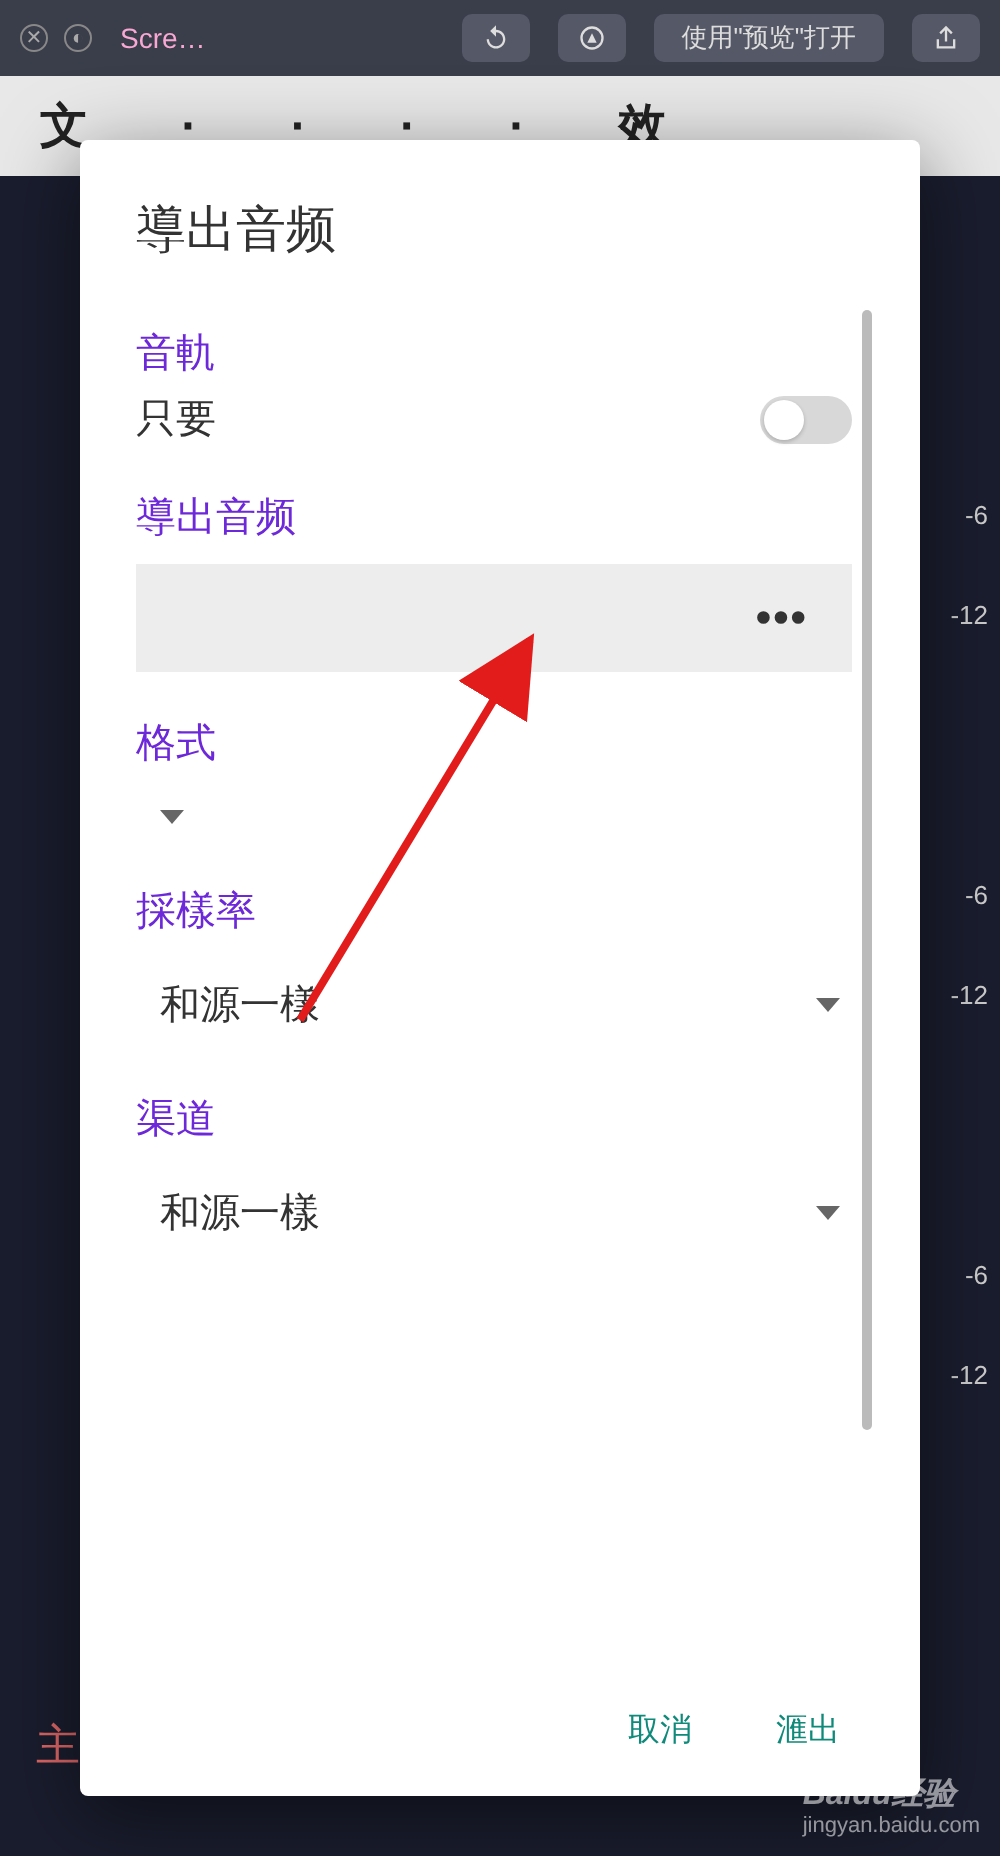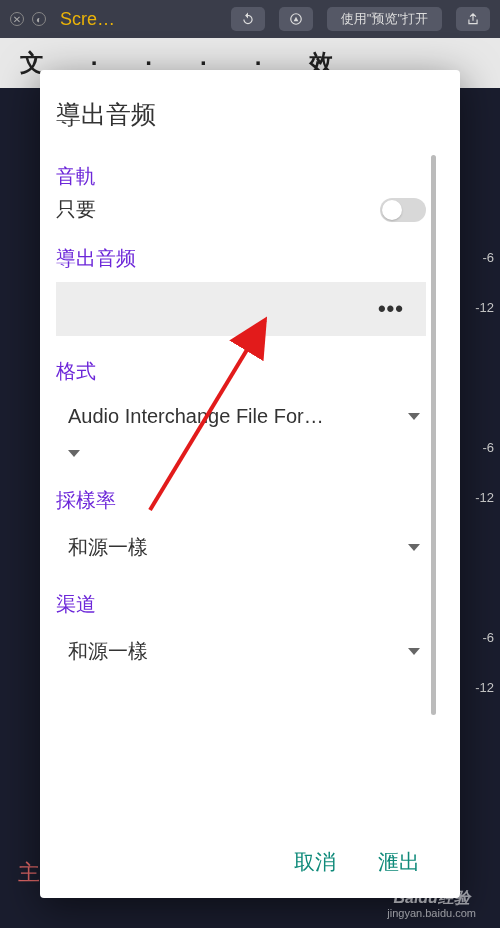--- a/index.html
+++ b/index.html
@@ -1,58 +1,58 @@
 <!DOCTYPE html>
 <html><head>
   <meta charset="utf-8">
   <style>
     * { margin: 0; padding: 0; box-sizing: border-box; font-family: -apple-system, "Helvetica Neue", Arial, sans-serif; }
     body { width: 500px; height: 928px; background: #1a1d2e; position: relative; overflow: hidden; }
 
     
     .toolbar { height: 38px; background: #3a3d4a; display: flex; align-items: center; padding: 0 10px; gap: 8px; }
     .tb-dot { width: 14px; height: 14px; border-radius: 50%; border: 1px solid #888; display: flex; align-items: center; justify-content: center; color: #aaa; font-size: 10px; }
-    .tb-title { color: #eab308; font-size: 18px; margin-left: 6px; flex: 0 0 auto; white-space: nowrap; overflow: hidden; }
+    .tb-title { color: #f9a8d4; font-size: 14px; margin-left: 6px; flex: 0 0 auto; white-space: nowrap; overflow: hidden; }
     .tb-btn { height: 24px; background: #555866; border-radius: 5px; color: #ddd; font-size: 13px; display: flex; align-items: center; justify-content: center; padding: 0 10px; margin-left: 6px; }
     .tb-btn.wide { padding: 0 14px; }
     .tb-spacer { flex: 1; }
 
     
     .bg-tabs { position: absolute; top: 38px; left: 0; right: 0; height: 50px; background: #e8e8e8; display: flex; align-items: center; padding: 0 20px; font-size: 24px; font-weight: 600; color: #222; letter-spacing: 20px; }
     .bg-ruler { position: absolute; right: 6px; top: 180px; bottom: 60px; width: 30px; display: flex; flex-direction: column; color: #ccc; font-size: 13px; }
     .bg-ruler span { position: absolute; right: 0; }
 
     
-    .dialog { position: absolute; left: 40px; right: 40px; top: 70px; bottom: 30px; background: #fff; border-radius: 4px; box-shadow: 0 10px 40px rgba(0,0,0,0.5); padding: 28px 24px 16px 16px; display: flex; flex-direction: column; }
+    .dialog { position: absolute; left: 40px; right: 40px; top: 70px; bottom: 30px; background: #fff; border-radius: 4px; box-shadow: 0 10px 40px rgba(0,0,0,0.5); padding: 28px 24px 16px 28px; display: flex; flex-direction: column; }
     .dialog-title { font-size: 25px; color: #333; margin-bottom: 24px; }
     .dialog-body { flex: 1; overflow: hidden; position: relative; padding-right: 10px; }
     .scroll-indicator { position: absolute; right: 0; top: 0; width: 5px; height: 560px; background: #bbb; border-radius: 3px; }
 
     .field-label { font-size: 20px; color: #6d28d9; margin-top: 22px; margin-bottom: 6px; }
     .field-label.first { margin-top: 8px; }
     .field-sub { font-size: 20px; color: #333; }
 
     .row-toggle { display: flex; align-items: center; justify-content: space-between; }
     .toggle { width: 46px; height: 24px; background: #d8d8d8; border-radius: 12px; position: relative; }
     .toggle-knob { position: absolute; width: 20px; height: 20px; background: #fff; border-radius: 50%; top: 2px; left: 2px; box-shadow: 0 1px 2px rgba(0,0,0,0.2); }
 
     .filepath-box { margin-top: 10px; height: 54px; background: #ededed; display: flex; align-items: center; justify-content: flex-end; padding: 0 22px; }
     .dots { font-size: 22px; letter-spacing: 1px; color: #333; font-weight: 700; }
 
     .dropdown { display: flex; align-items: center; justify-content: space-between; padding: 14px 6px 8px 12px; }
     .dropdown-value { font-size: 20px; color: #333; white-space: nowrap; overflow: hidden; text-overflow: ellipsis; flex: 1; }
 
     .dialog-actions { display: flex; justify-content: flex-end; gap: 42px; padding: 12px 16px 6px 0; }
-    .action { font-size: 21px; color: #0f8a7a; font-weight: 500; }
+    .action { font-size: 16px; color: #0f8a7a; font-weight: 500; }
 
     
     .arrow-svg { position: absolute; left: 120px; top: 310px; width: 170px; height: 220px; pointer-events: none; }
 
     
-    .watermark { position: absolute; right: 24px; bottom: 8px; color: rgba(255,255,255,0.55); font-size: 11px; text-align: center; line-height: 1.2; }
+    .watermark { position: absolute; right: 10px; bottom: 8px; color: rgba(255,255,255,0.55); font-size: 11px; text-align: left; line-height: 1.2; }
     .watermark .big { font-size: 16px; font-weight: 700; font-style: italic; }
 
     .caret { width: 0; height: 0; border-left: 6px solid transparent; border-right: 6px solid transparent; border-top: 7px solid #666; }
   </style>
 </head>
 <body>
 
 <div class="toolbar">
   <div class="tb-dot">✕</div>
   <div class="tb-dot">◐</div>
@@ -101,24 +101,20 @@
         <div class="toggle-knob"></div>
       </div>
     </div>
 
     <div class="field-label">導出音频</div>
     <div class="filepath-box">
       <span class="dots">•••</span>
     </div>
 
     <div class="field-label">格式</div>
-    <div class="dropdown">
-      <div class="dropdown-value">Audio Interchange File For…</div>
-      <div class="caret"></div>
-    </div>
 
     <div class="dropdown">
       <div class="caret"></div>
     </div>
 
     <div class="field-label">採樣率</div>
     <div class="dropdown">
       <div class="dropdown-value">和源一樣</div>
       <div class="caret"></div>
     </div>

